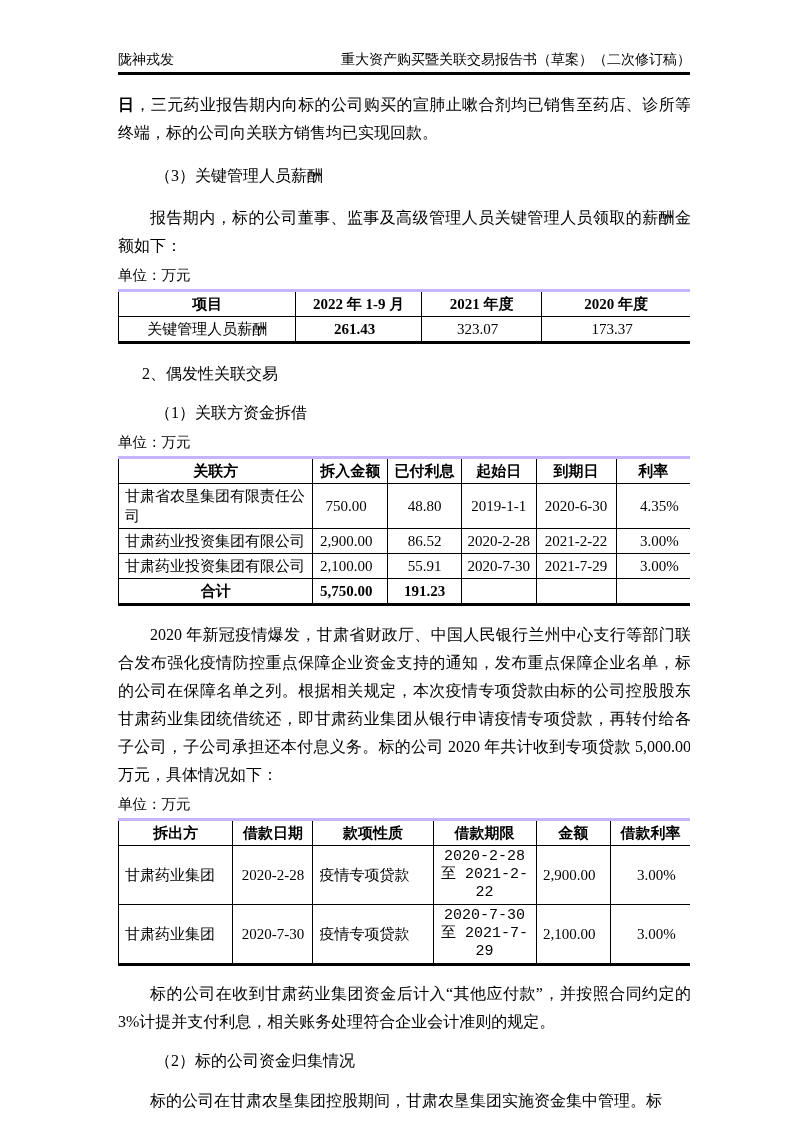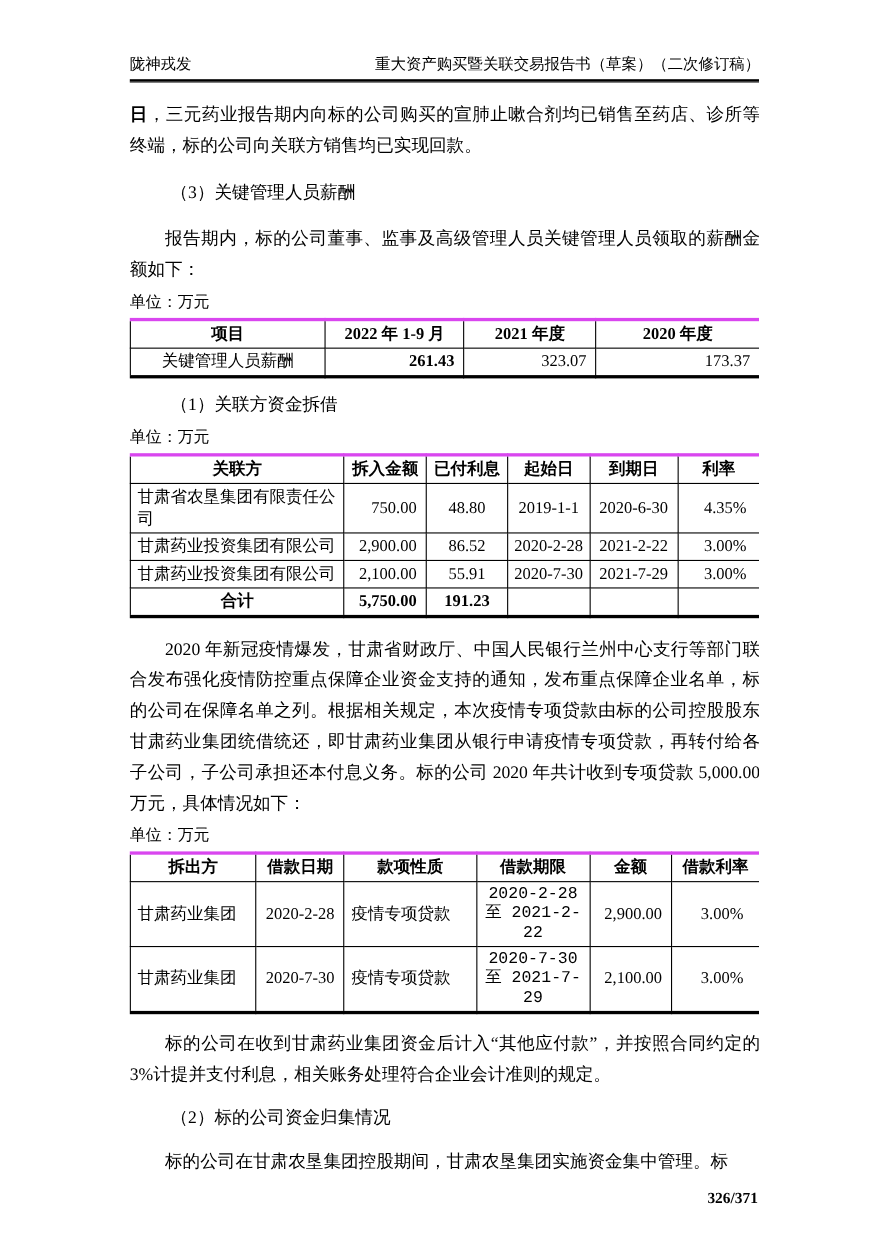--- a/index.html
+++ b/index.html
@@ -23,27 +23,27 @@
   .para.indent { text-indent:32px; }
   .lead-bold { font-weight:bold; }
   .heading { font-size:16px; line-height:28px; margin:14px 0 0; }
   .heading.lv-num { padding-left:24px; margin-top:16px; }
   .heading.lv-paren { padding-left:37px; margin-top:11px; }
 
   .unit { font-size:14.5px; line-height:21px; margin:5px 2px 3px 0; }
 
   
   table { width:100%; border-collapse:collapse; font-size:15px;
-    border-top:3px solid #d946ef; border-bottom:3px solid #000; table-layout:fixed; }
+    border-top:3px solid #c4b5fd; border-bottom:3px solid #000; table-layout:fixed; }
   th, td { border:1px solid #000; padding:2px 0; line-height:20px; vertical-align:middle; }
   th { font-weight:bold; text-align:center; }
   td.c { text-align:center; }
   td.l { text-align:left; padding-left:6px; }
   td.l2 { text-align:center; padding-left:12px; }
-  td.r { text-align:right; padding-right:8px; }
+  td.r { text-align:center; padding-right:8px; }
   td.b { font-weight:bold; }
   .t3 td { line-height:18px; }
   .t3 td.tall { padding-top:2px; padding-bottom:2px;font-family:Liberation Mono, monospace; }
   .t3 tbody td { height:40px; }
 
   .page-number { text-align:right; font-weight:bold; font-size:14px; line-height:20px;
     margin-top:10px; padding-right:2px; }
 </style>
 </head>
 <body>
@@ -85,20 +85,21 @@
       <tbody>
         <tr>
           <td class="c">关键管理人员薪酬</td>
           <td class="r b">261.43</td>
           <td class="r">323.07</td>
           <td class="r">173.37</td>
         </tr>
       </tbody>
     </table>
 
+    <div class="heading lv-num">2、偶发性关联交易</div>
 
     <div class="heading lv-paren">（1）关联方资金拆借</div>
 
     <div class="unit">单位：万元</div>
 
     <table class="t2">
       <colgroup>
           <col style="width:34%">
           <col style="width:13%">
           <col style="width:13%">

